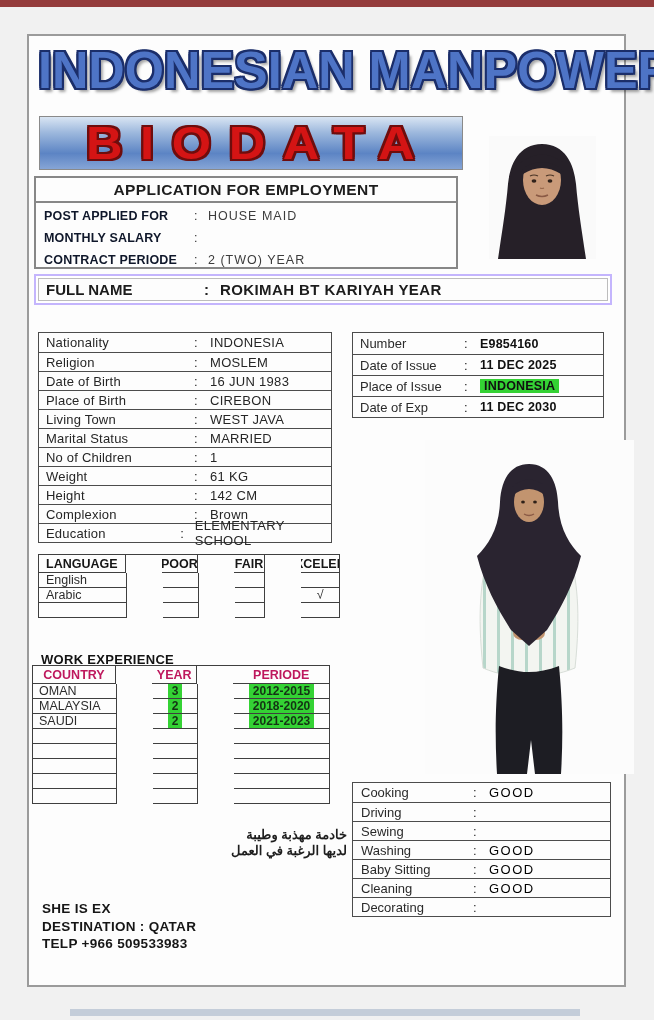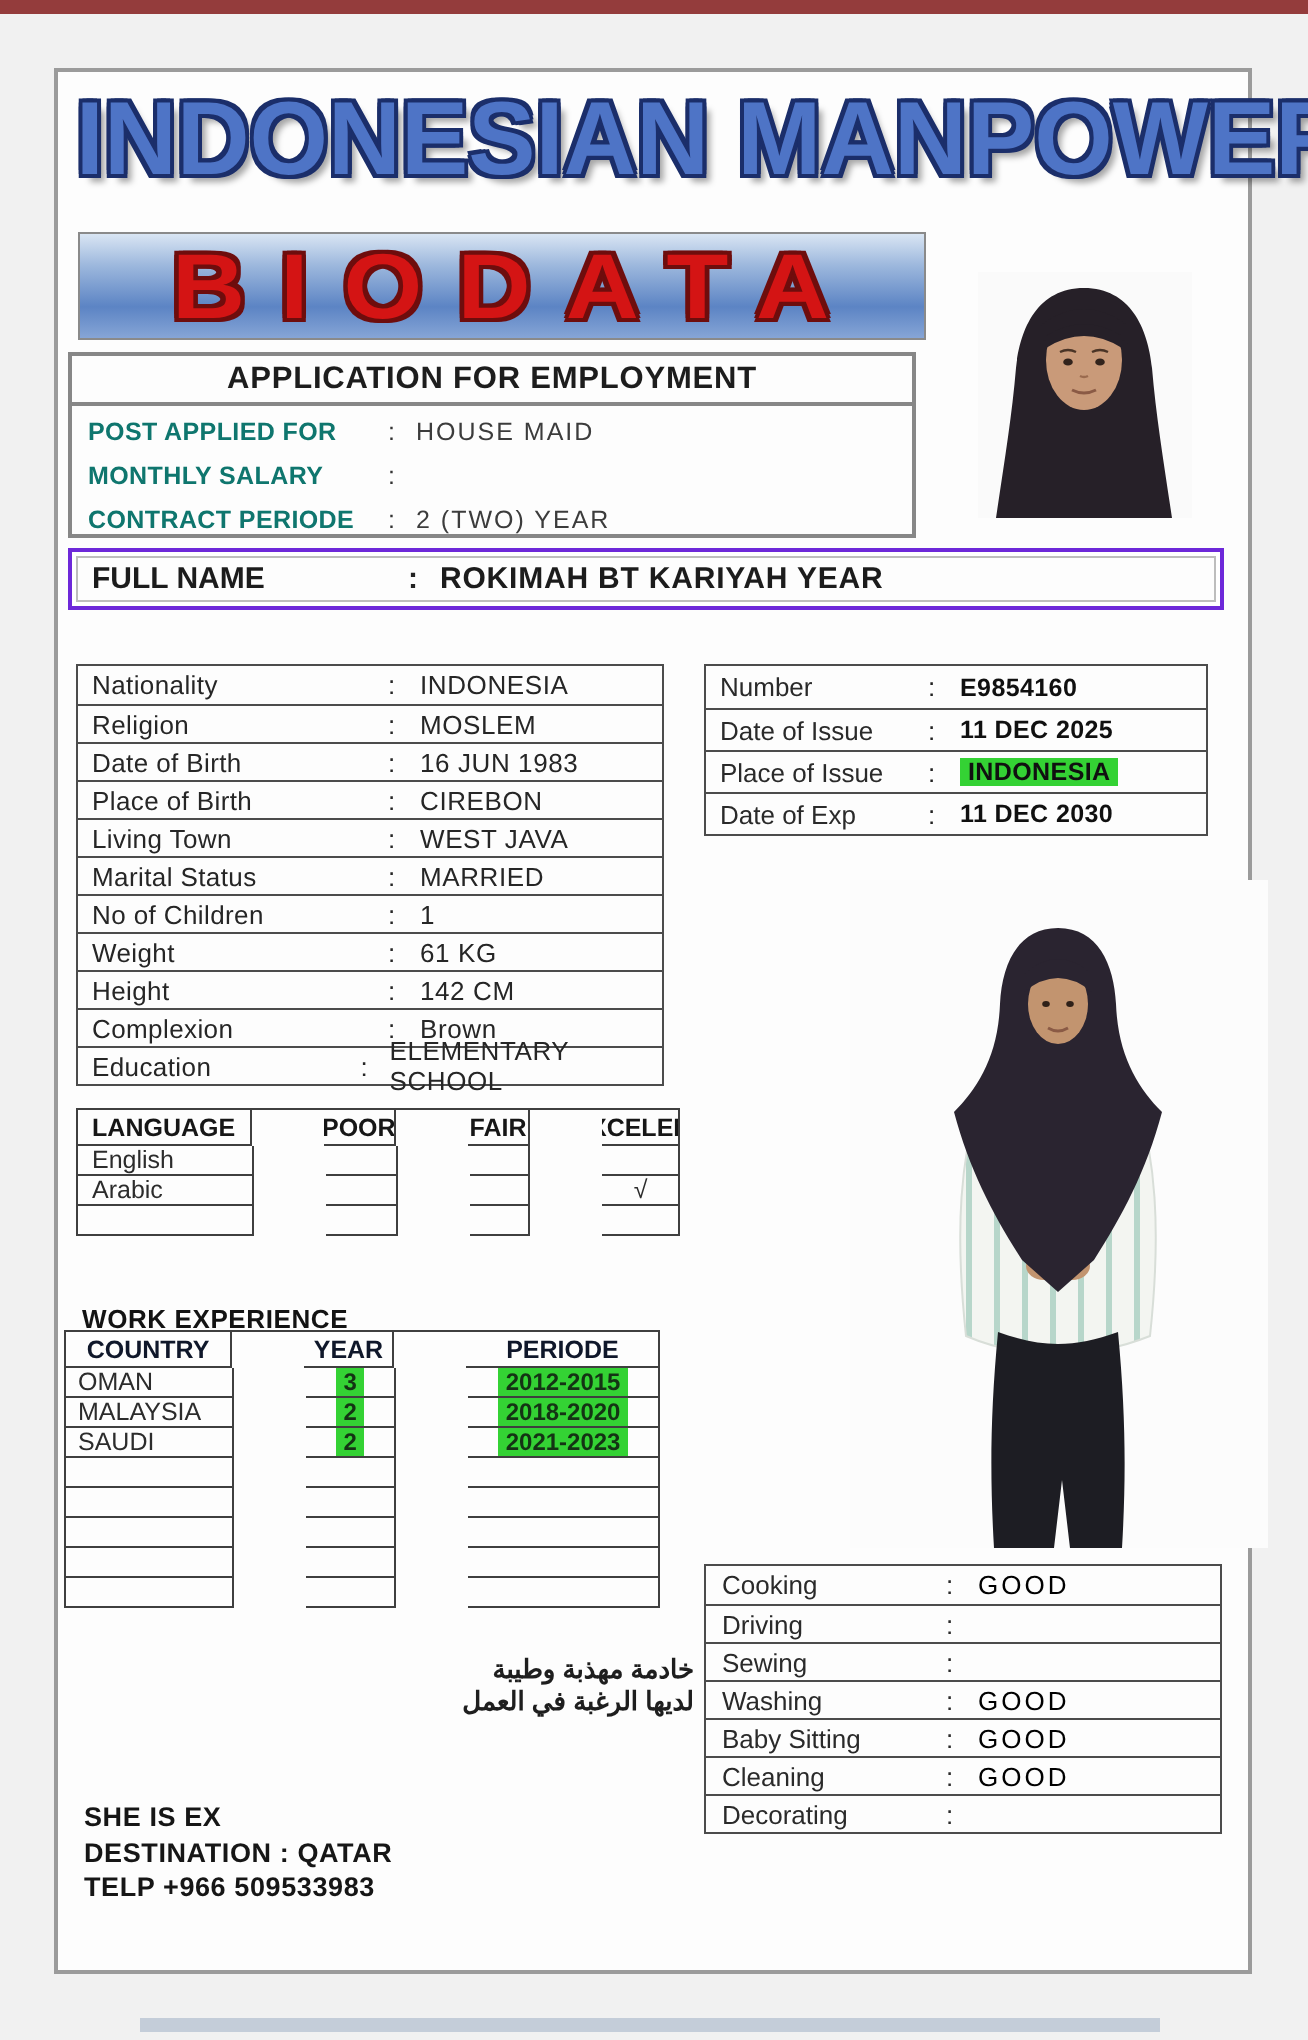--- a/index.html
+++ b/index.html
@@ -42,27 +42,27 @@
   .app-box{
     position:absolute;left:5px;top:140px;width:424px;height:93px;
     border:2px solid #878787;box-sizing:border-box;background:#fdfdfd;
   }
   .app-head{
     height:23px;border-bottom:2px solid #878787;display:flex;align-items:center;justify-content:center;
     font-weight:bold;font-size:15.5px;letter-spacing:.4px;color:#1d1d1d;
   }
   .app-rows{padding:2px 0 0 8px;}
   .app-row{display:flex;height:22px;align-items:center;font-size:12.5px;}
-  .app-row .lbl{width:150px;font-weight:bold;color:#0f766e;letter-spacing:.2px;}
+  .app-row .lbl{width:150px;font-weight:bold;color:#0f172a;letter-spacing:.2px;}
   .app-row .col{width:14px;color:#333;}
   .app-row .val{color:#3c3c3c;letter-spacing:1px;}
   
   .fullname-box{
     position:absolute;left:5px;top:238px;width:578px;height:31px;
-    border:2px solid #6d28d9;box-shadow:inset 0 0 0 2px #ffffff,inset 0 0 0 3px #bdbdbd;
+    border:2px solid #c4b5fd;box-shadow:inset 0 0 0 2px #ffffff,inset 0 0 0 3px #bdbdbd;
     box-sizing:border-box;display:flex;align-items:center;background:#fdfdfd;font-size:15px;
   }
   .fullname-box .lbl{font-weight:bold;padding-left:10px;width:158px;color:#1c1c1c;}
   .fullname-box .col{width:16px;font-weight:bold;}
   .fullname-box .val{font-weight:bold;letter-spacing:.4px;color:#1c1c1c;}
   
   .rowtable{position:absolute;border:1px solid #4c4c4c;background:#fdfdfd;box-sizing:border-box;}
   .rowtable .trow{display:flex;align-items:center;box-sizing:border-box;}
   .rowtable .trow + .trow{border-top:1px solid #4c4c4c;}
   .personal{left:9px;top:296px;width:294px;}
@@ -94,21 +94,21 @@
   .langs .c4{width:61px;}
   .langs .hrow .cell{height:18px;font-weight:bold;font-size:12.5px;justify-content:center;color:#161616;}
   .langs .drow .cell{height:15px;font-size:12.5px;color:#2c2c2c;}
   .langs .drow .c1{padding-left:7px;}
   .langs .drow .c2,.langs .drow .c3,.langs .drow .c4{justify-content:center;}
   .work-title{position:absolute;left:12px;top:616px;font-weight:bold;font-size:13px;letter-spacing:.3px;color:#131313;}
   .work{left:3px;top:629px;width:298px;}
   .work .c1{width:110px;}
   .work .c2{width:60px;}
   .work .c3{width:128px;}
-  .work .hrow .cell{height:18px;font-weight:bold;font-size:12.5px;justify-content:center;color:#0f172a;}
+  .work .hrow .cell{height:18px;font-weight:bold;font-size:12.5px;justify-content:center;color:#be185d;}
   .work .drow .cell{height:15px;font-size:12.5px;}
   .work .drow .c1{padding-left:6px;color:#2c2c2c;}
   .work .drow .c2,.work .drow .c3{justify-content:center;font-weight:bold;font-size:12px;color:#143314;}
   .hl{background:#34d234;padding:0 4px;}
   
   .arabic-note{
     position:absolute;left:115px;top:791px;width:203px;text-align:right;direction:rtl;
     font-weight:bold;font-size:13px;line-height:16px;color:#1e1e1e;
   }
   .bottom-note{

